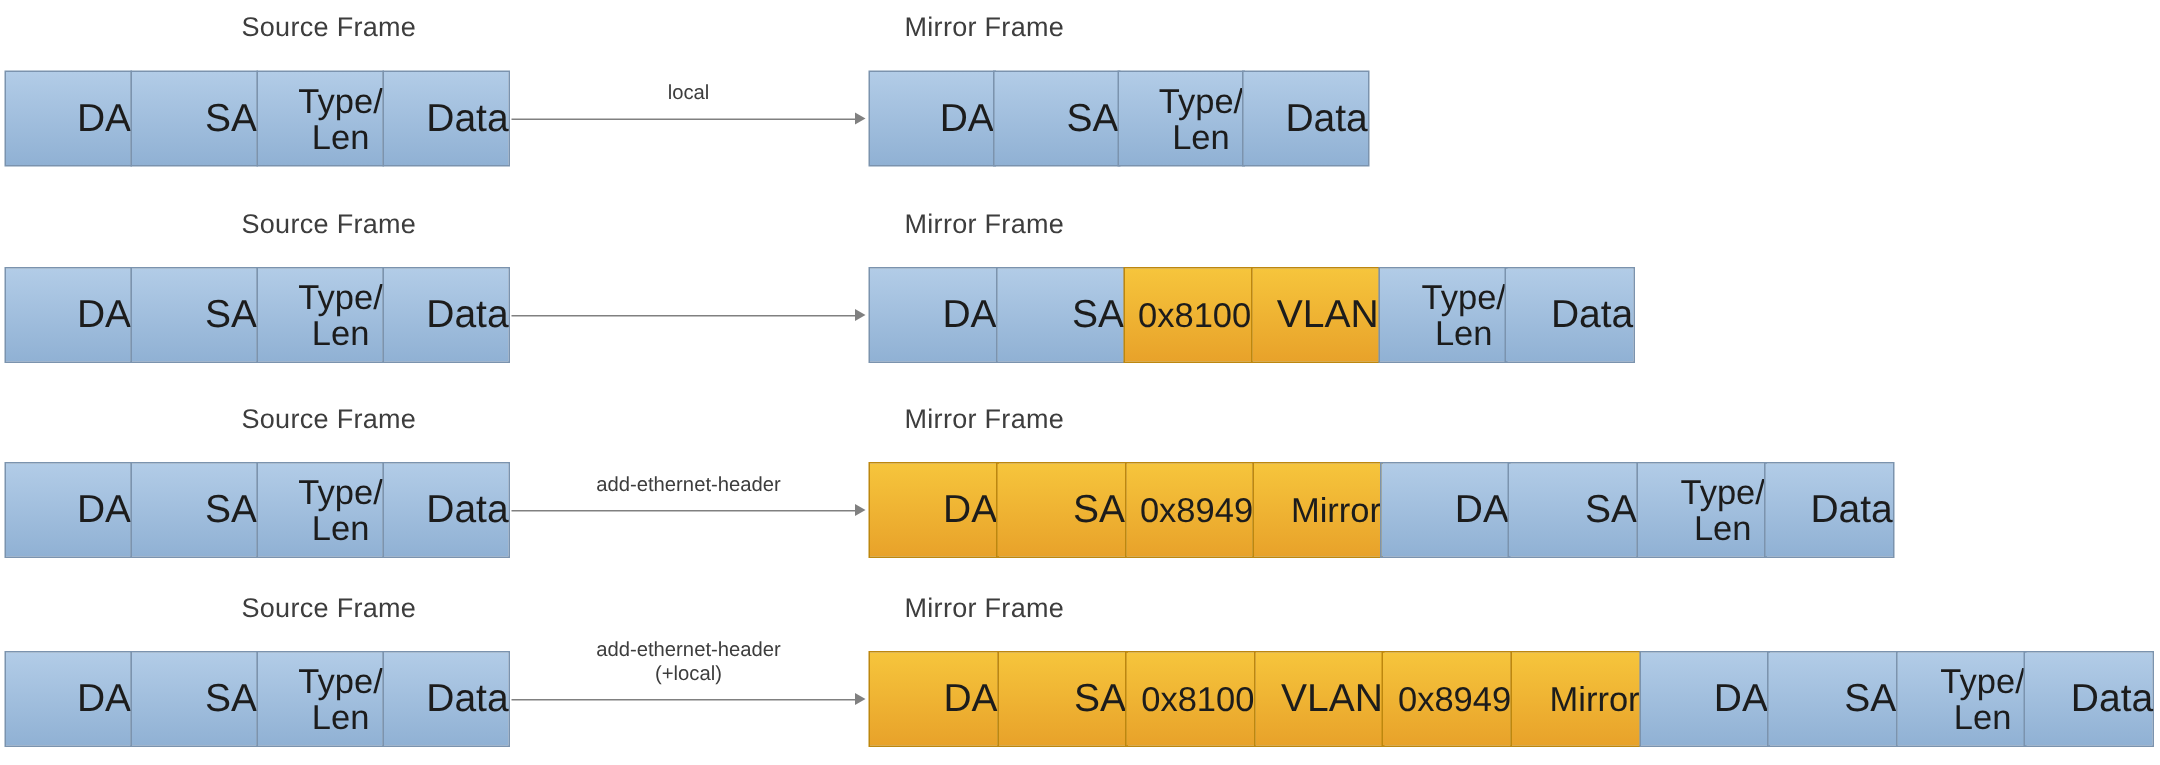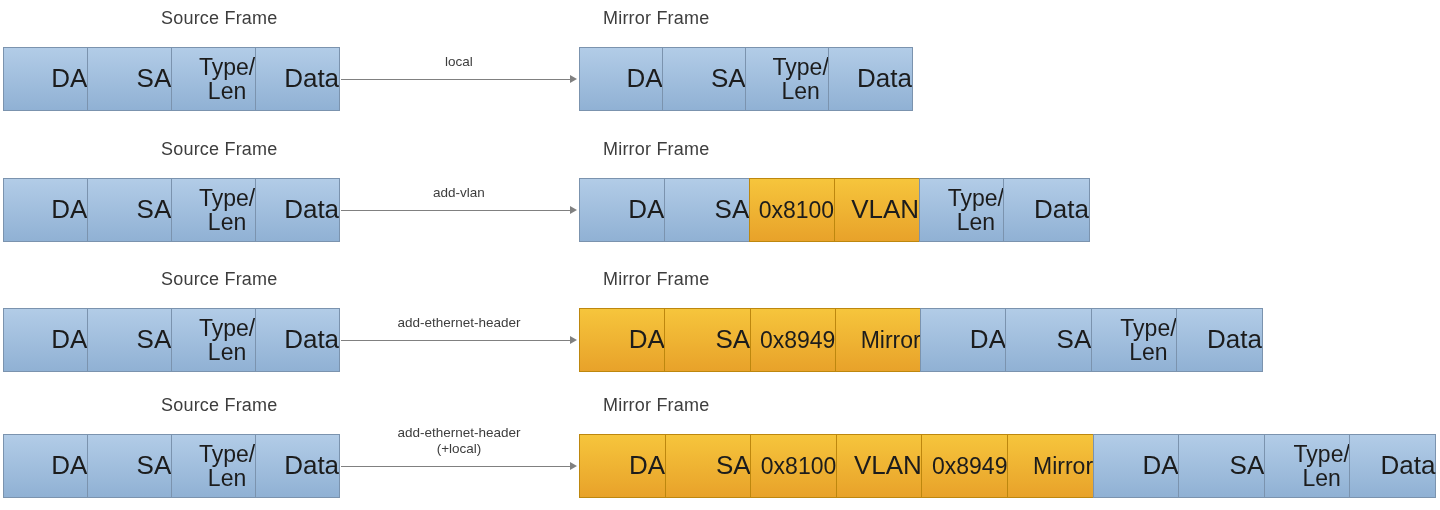--- a/index.html
+++ b/index.html
@@ -75,23 +75,20 @@
       <div class="block blue" style="width: 86.4px;"><span>DA</span></div>
       <div class="block blue" style="width: 86.4px;"><span>SA</span></div>
       <div class="block orange sm" style="width: 86.4px;"><span>0x8100</span></div>
       <div class="block orange" style="width: 86.4px;"><span>VLAN</span></div>
       <div class="block blue sm" style="width: 86.4px;"><span>Type/
 Len</span></div>
       <div class="block blue" style="width: 86.4px;"><span>Data</span></div>
     </div>
     <div class="arrow-line" style="left: 341px; top: 209.5px; width: 230px;"></div>
     <div class="arrow-head" style="left: 570px; top: 205.5px;"></div>
-    <div class="arrow-label" style="left: 341px; width: 236px; top: 185px;">
-      <div>add-vlan</div>
-    </div>
     <div class="frame-title" style="left: 161px; top: 269px;">Source Frame</div>
     <div class="frame-title" style="left: 603px; top: 269px;">Mirror Frame</div>
     <div class="blocks" style="left: 3px; top: 308px; height: 64px;">
       <div class="block blue" style="width: 85.4px;"><span>DA</span></div>
       <div class="block blue" style="width: 85.4px;"><span>SA</span></div>
       <div class="block blue sm" style="width: 85.4px;"><span>Type/
 Len</span></div>
       <div class="block blue" style="width: 85.4px;"><span>Data</span></div>
     </div>
     <div class="blocks" style="left: 579px; top: 308px; height: 64px;">

